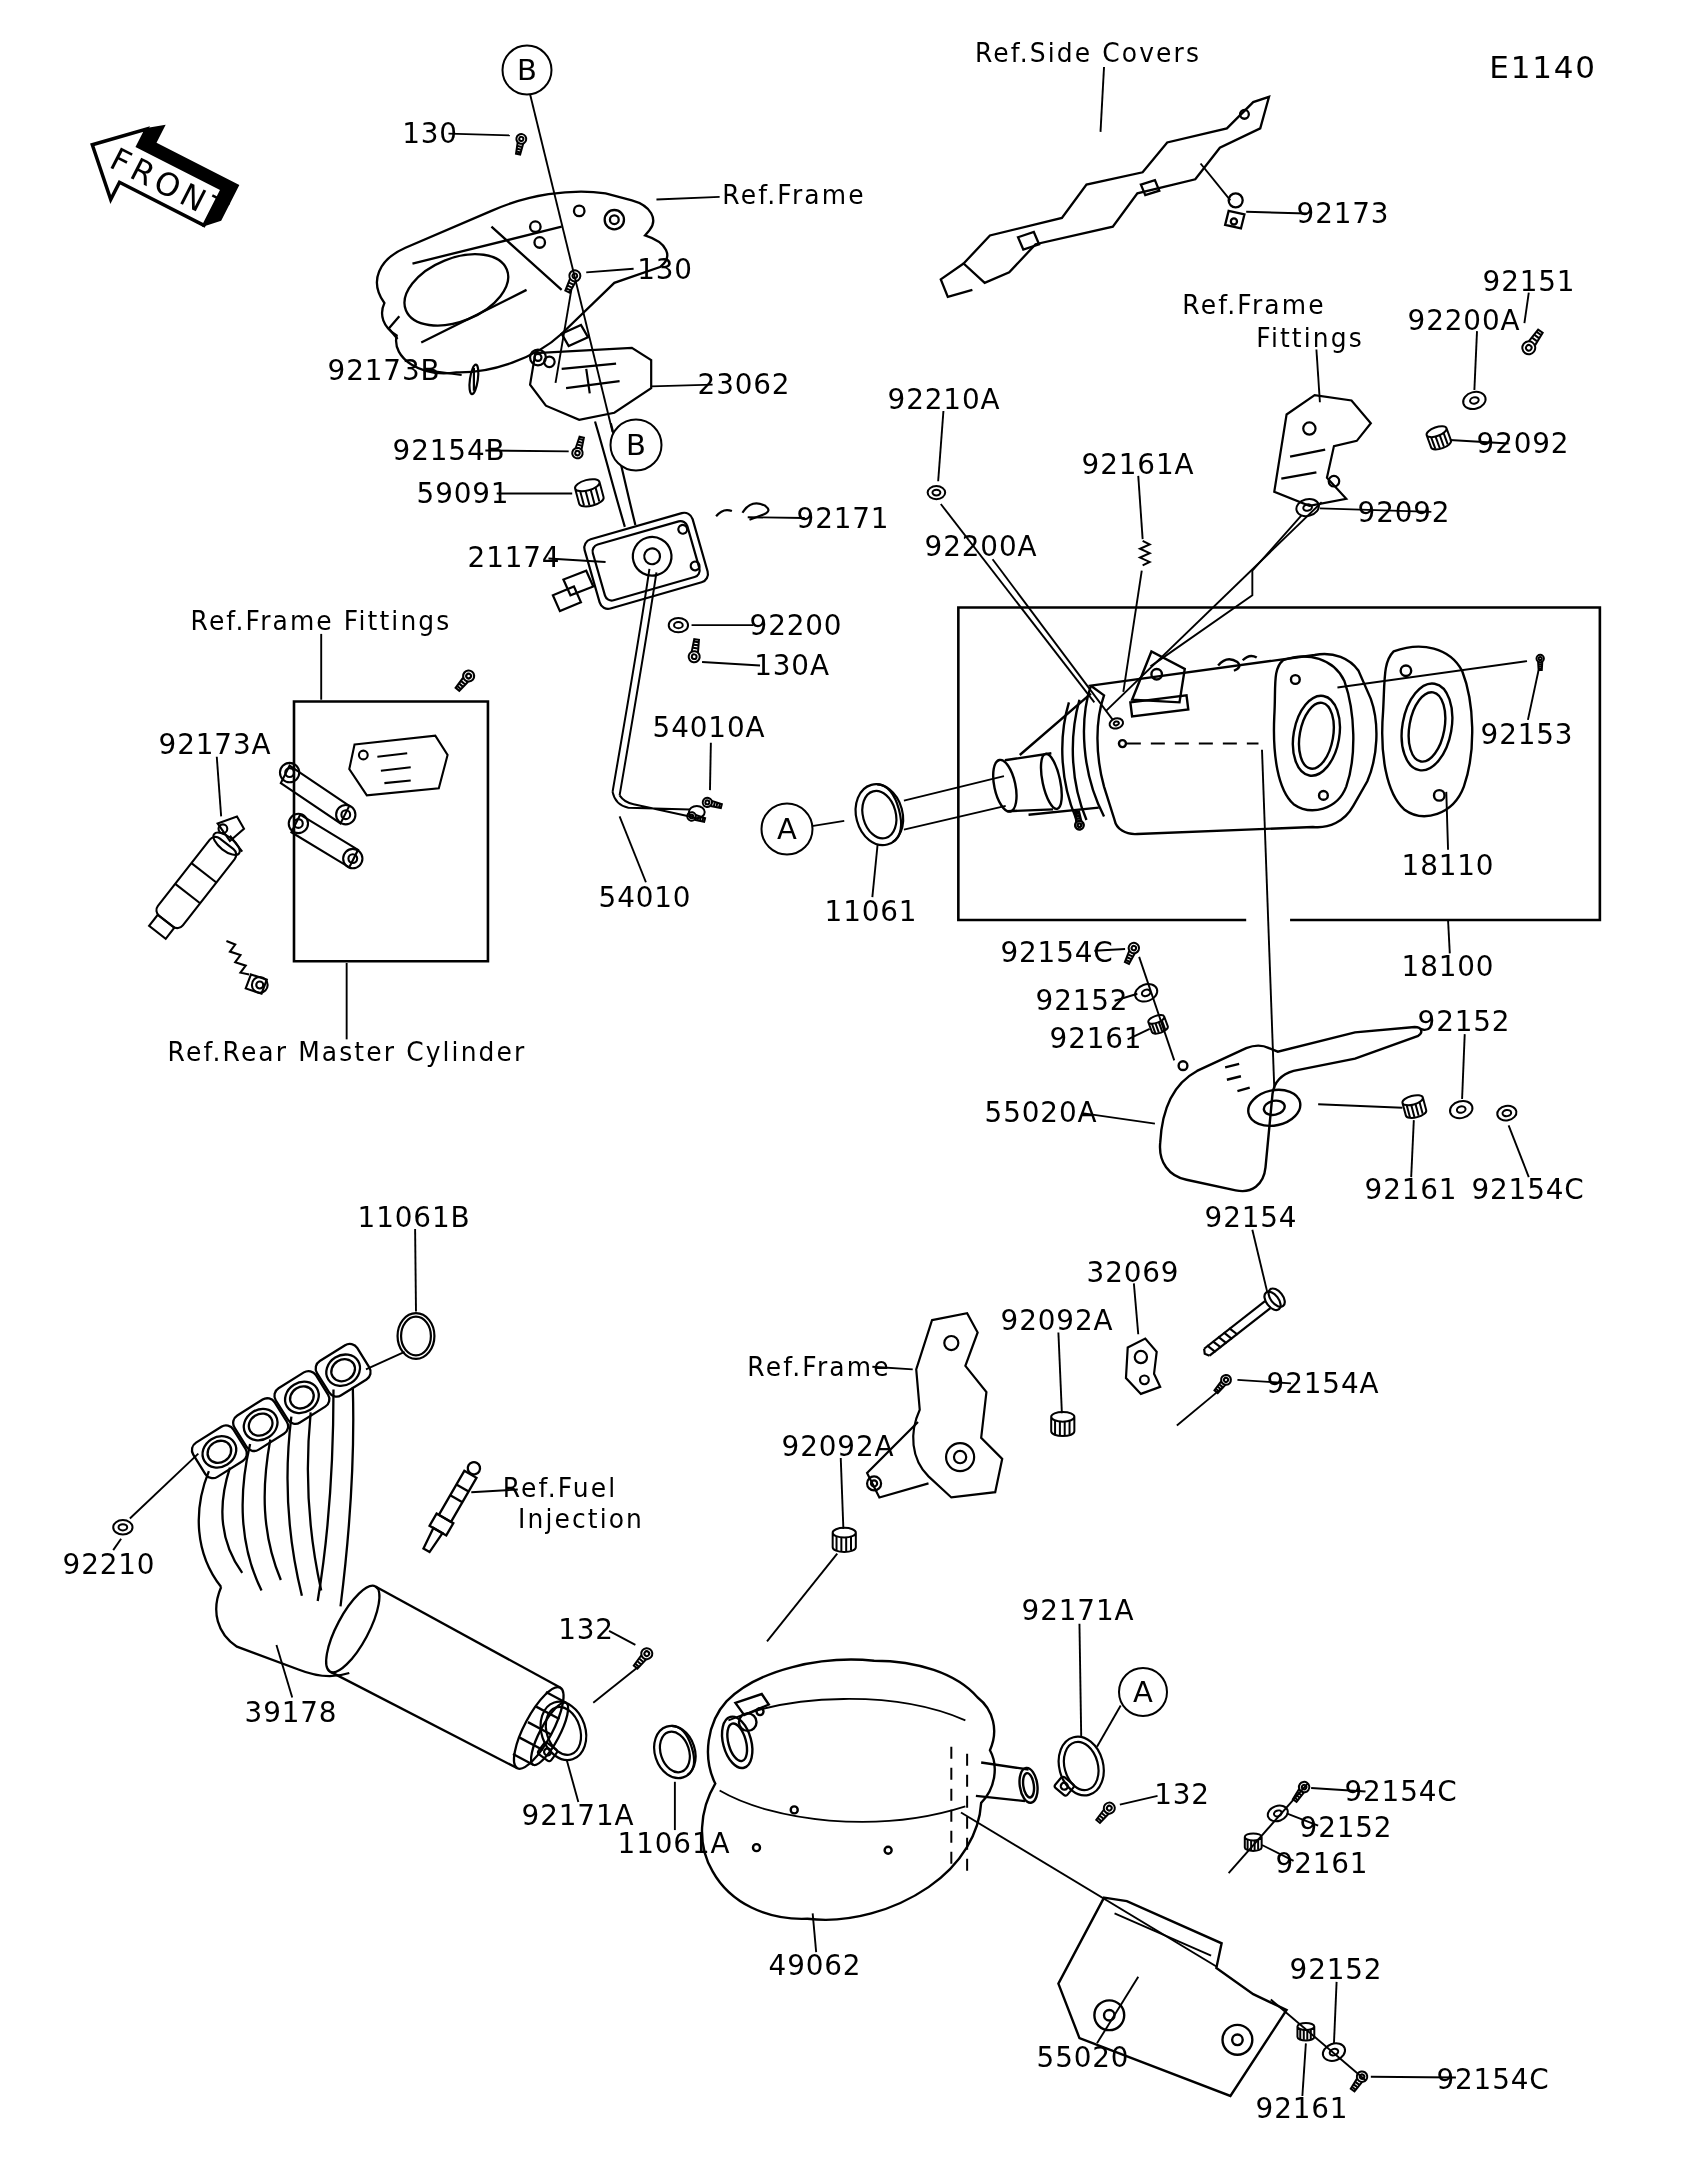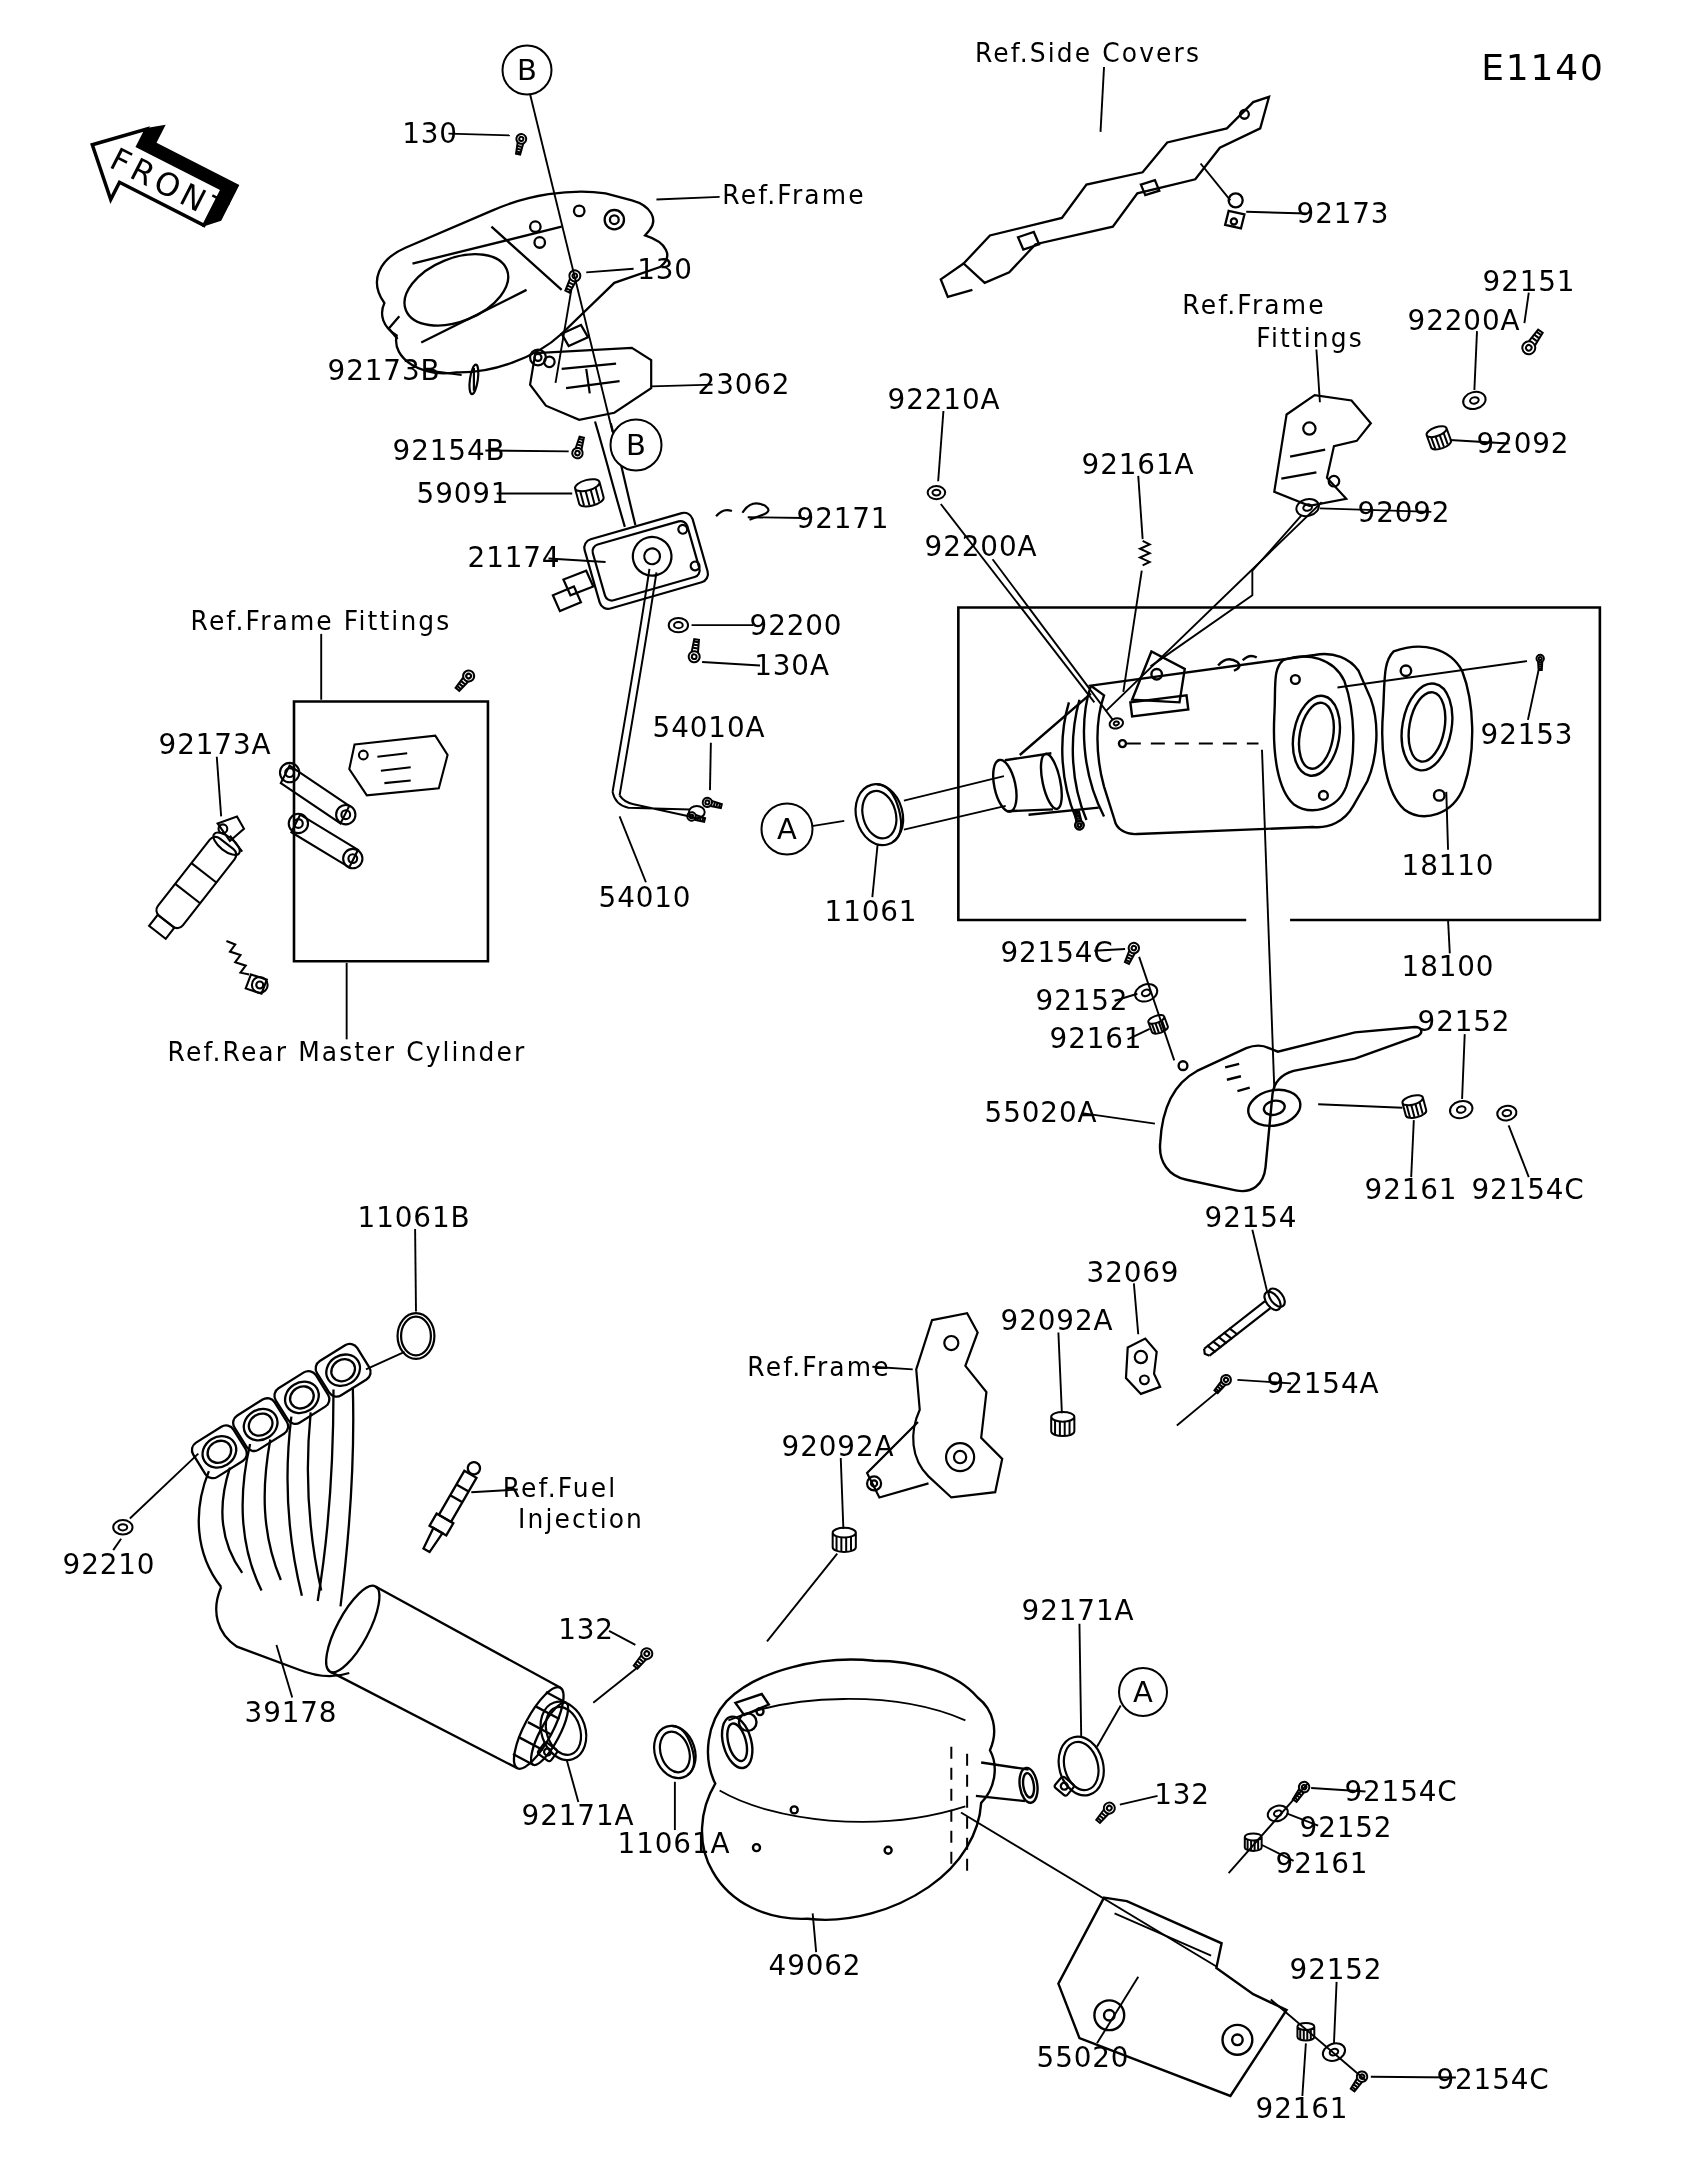--- a/index.html
+++ b/index.html
@@ -6,21 +6,21 @@
   #page{position:relative;width:1685px;height:2177px;background:#ffffff;overflow:hidden;
         font-family:"DejaVu Sans",sans-serif;color:#000;}
   #art{position:absolute;left:0;top:0;width:1685px;height:2177px;}
   #labels{position:absolute;left:0;top:0;width:1685px;height:2177px;}
   .plabel{position:absolute;transform:translate(-50%,-50%) scaleX(.96);white-space:nowrap;
           font-size:29px;letter-spacing:0.9px;color:#000;line-height:1;}
   .plabel.ref{font-size:26px;letter-spacing:2.2px;}
   .marker{position:absolute;transform:translate(-50%,-50%);border:2.6px solid #000;border-radius:50%;
           background:#fff;display:flex;align-items:center;justify-content:center;
           font-size:29px;line-height:1;}
-  .pagecode{position:absolute;transform:translate(-50%,-50%);font-size:36px;letter-spacing:1.8px;}
+  .pagecode{position:absolute;transform:translate(-50%,-50%);font-size:31px;letter-spacing:1.8px;}
   svg *{vector-effect:non-scaling-stroke;}
 </style>
 </head>
 <body>
 <div id="page">
 
 <svg id="art" viewBox="0 0 1920 2480">
   <defs>
     <g id="g-nut">
           <ellipse rx="10" ry="7.5"></ellipse>

